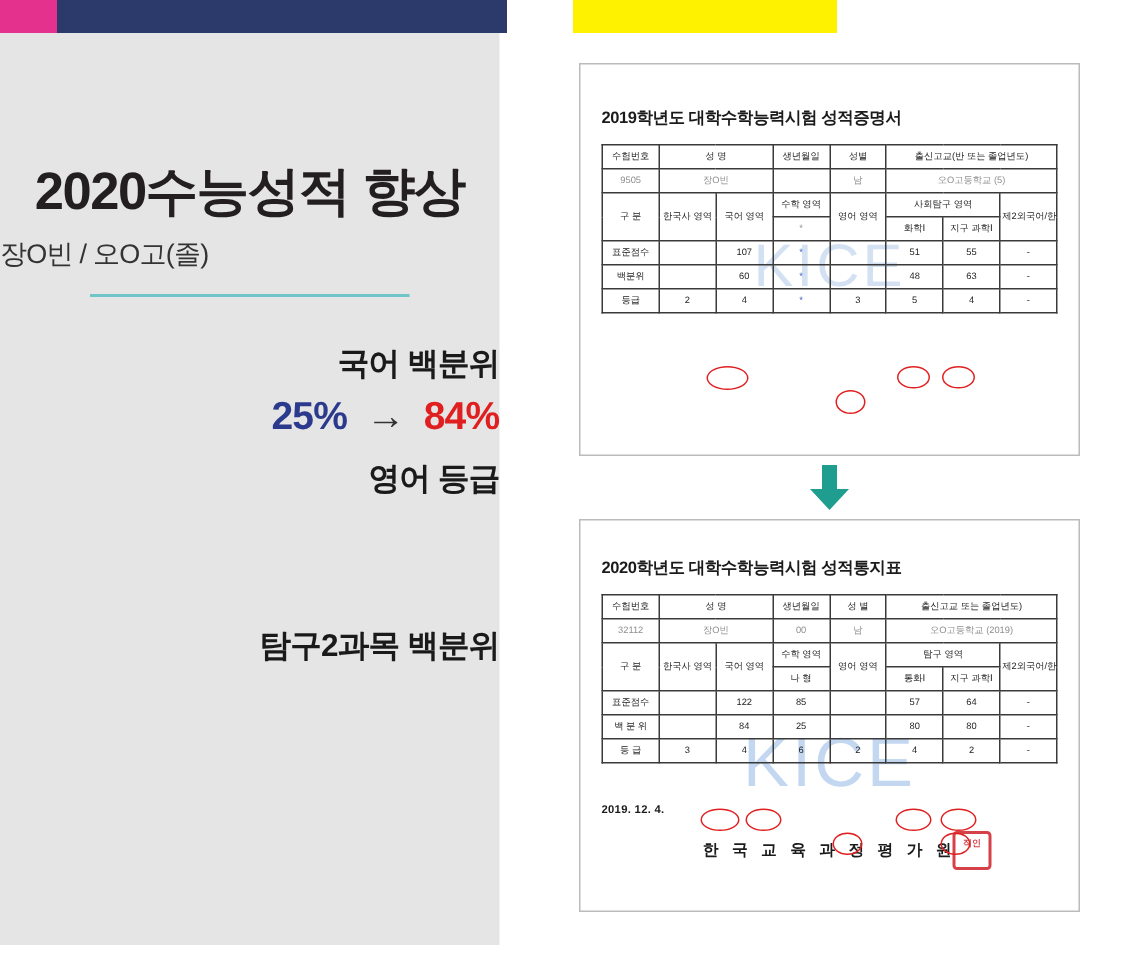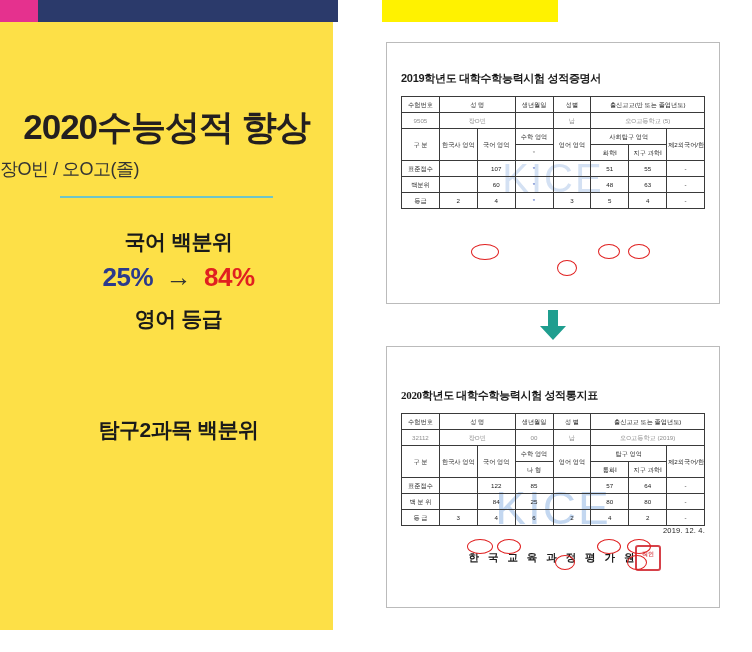--- a/index.html
+++ b/index.html
@@ -26,21 +26,21 @@
   .topbar .seg-navy   { width: 300px; background: #2b3a6b; }
   .topbar .seg-white  { width: 44px;  background: #ffffff; }
   .topbar .seg-yellow { width: 176px; background: #fff200; }
   .topbar .seg-white2 { flex: 1;      background: #ffffff; }
 
   
   .left-panel {
     position: absolute;
     left: 0; top: 22px;
     width: 333px; height: 608px;
-    background: #fde047;
+    background: #e5e5e5;
   }
 
   .headline {
     position: absolute;
     left: 0; top: 82px;
     width: 333px;
     text-align: center;
     font-size: 35px;
     font-weight: bold;
     color: #231f20;
@@ -58,22 +58,21 @@
     position: absolute;
     left: 60px; top: 174px;
     width: 213px; height: 2px;
     background: #6fc5c7;
   }
 
   .stat-block {
     position: absolute;
     left: 0;
     width: 333px;
-    text-align: center;
-    margin-left: 12px;
+    text-align: right;
   }
   .stat-block .stat-label {
     font-size: 21px;
     font-weight: bold;
     color: #1a1a1a;
     letter-spacing: -0.5px;
     margin-bottom: 6px;
   }
   .stat-block .stat-values {
     font-size: 26px;
@@ -104,21 +103,21 @@
   }
   .doc-title {
     text-align: left;
     font-size: 11px;
     font-weight: bold;
     color: #1b1b1b;
     letter-spacing: -0.3px;
     margin-top: 16px;
     margin-bottom: 10px;
   }
-  .doc2 .doc-title { margin-top: 29px; font-family: Liberation Serif, serif; }
+  .doc2 .doc-title { margin-top: 12px; }
 
   table.score {
     width: 100%;
     border-collapse: collapse;
     table-layout: fixed;
   }
   table.score td {
     border: 1px solid #3a3a3a;
     font-size: 6.2px;
     text-align: center;
@@ -128,25 +127,26 @@
     line-height: 1.15;
     overflow: hidden;
     white-space: nowrap;
   }
   table.score td.light { color: #8f8f8f; }
   table.score td.blue  { color: #3b5bbf; }
   table.score td.tall  { height: 26px; }
   table.score td.hdr   { font-size: 6.2px; }
 
   .date-line {
-    text-align: right;
+    text-align: left;
     font-size: 7.5px;
     color: #1b1b1b;
-    margin-top: 0;
+    margin-top: 26px;
     letter-spacing: 0.2px;
+    font-weight: bold;
   }
   .org-line {
     text-align: center;
     font-size: 10.5px;
     font-weight: bold;
     color: #1b1b1b;
     letter-spacing: 3px;
     margin-top: 16px;
     position: relative;
   }

